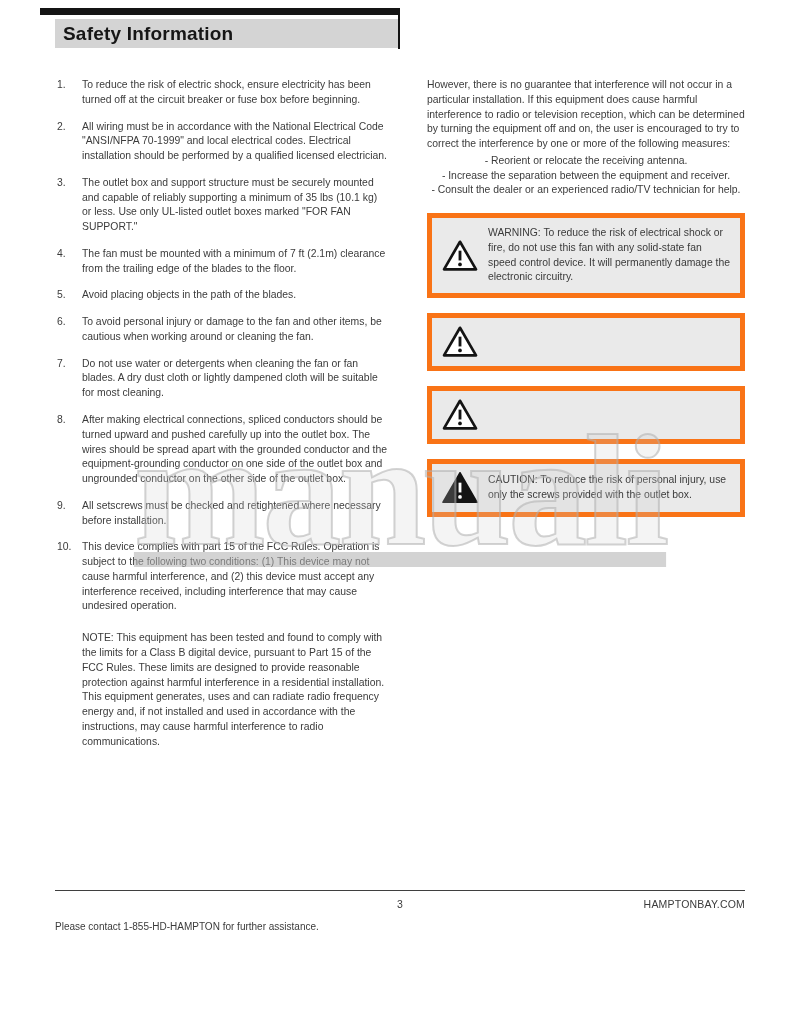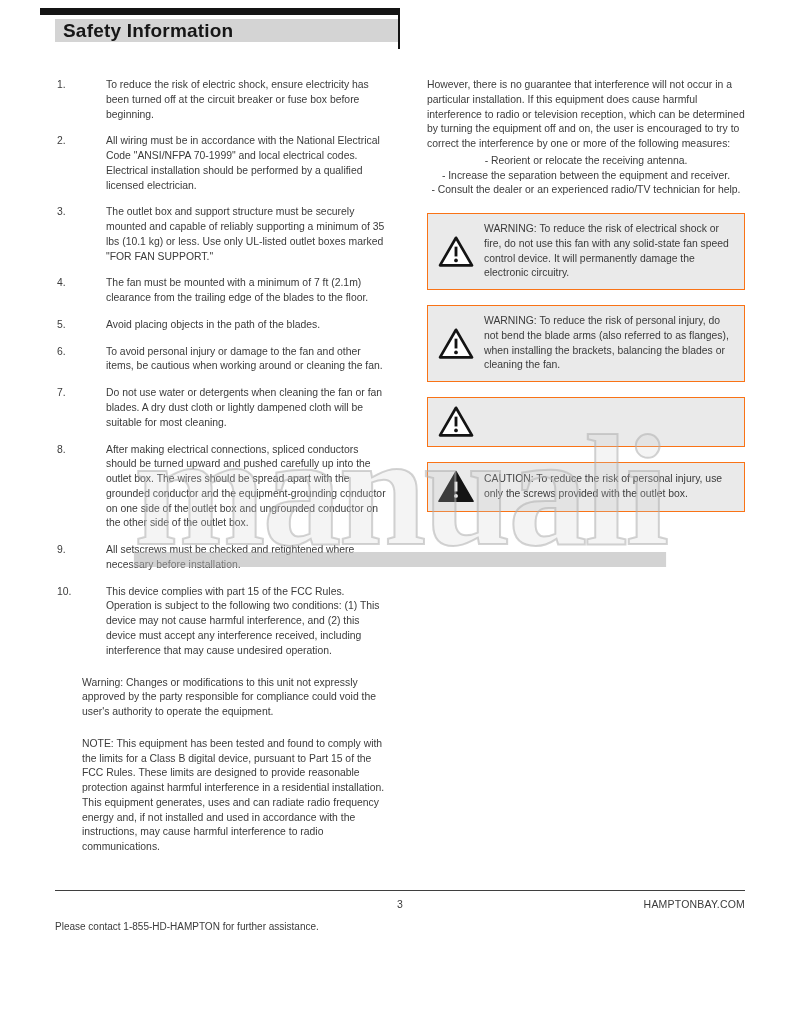--- a/index.html
+++ b/index.html
@@ -8,42 +8,42 @@
     width:800px; height:1036px; position:relative; overflow:hidden;
     font-family:"Liberation Sans","DejaVu Sans",sans-serif;
     color:#3b3b3b;
   }
   .page { position:absolute; inset:0; background:#fff; }
 
   
   .header { position:absolute; left:40px; top:8px; width:360px; height:41px; }
   .header-bar { height:7px; background:#141414; margin-right:2px; }
   .header-titlebox {
-    margin-left:15px; margin-top:4px; margin-right:2px; height:23px;
+    margin-left:15px; margin-top:4px; margin-right:2px; height:29px;
     background:#d4d4d4; display:flex; align-items:center; padding-left:8px;
   }
   .header-titlebox h1 { font-size:19px; font-weight:bold; color:#161616; letter-spacing:0.2px; }
   .header-vline { position:absolute; right:0; top:0; width:2px; height:41px; background:#141414; }
 
   
   .columns { position:absolute; left:57px; top:78px; right:55px; display:flex; gap:38px; }
   .col-left { width:332px; flex:none; font-size:10.4px; line-height:1.42; }
   .col-right { flex:1; font-size:10.4px; line-height:1.42; }
 
   .num-item { display:flex; margin-bottom:12px; }
   .num-item .num { width:25px; flex:none; }
-  .num-item .txt { flex:1;margin-left:24px; }
+  .num-item .txt { flex:1; }
 
   .para { margin-left:25px; margin-top:17px; }
 
   .intro { margin-bottom:2px; }
   .bullet { padding-left:9px; text-indent:-9px;text-align:center; }
 
   .warnbox {
-    margin-top:15px; border:1px solid #f97316; background:#eaeaea;
+    margin-top:15px; border:5px solid #f97316; background:#eaeaea;
     display:flex; align-items:center; gap:10px; padding:8px 10px;
   }
   .warnbox:first-of-type { margin-top:20px; }
   .tri { flex:none; width:36px; display:flex; align-items:center; justify-content:center; }
   .warn-text { flex:1; }
 
   
   .watermark {
     position:absolute; top:412px; left:50%; transform:translateX(-50%);
     font-family:"Liberation Serif","DejaVu Serif",serif;
@@ -112,21 +112,20 @@
       </div>
       <div class="num-item">
         <span class="num">9.</span>
         <span class="txt">All setscrews must be checked and retightened where necessary before installation.</span>
       </div>
       <div class="num-item">
         <span class="num">10.</span>
         <span class="txt">This device complies with part 15 of the FCC Rules. Operation is subject to the following two conditions: (1) This device may not cause harmful interference, and (2) this device must accept any interference received, including interference that may cause undesired operation.</span>
       </div>
 
-      <p class="para">Warning: Changes or modifications to this unit not expressly approved by the party responsible for compliance could void the user's authority to operate the equipment.</p>
       <p class="para">NOTE: This equipment has been tested and found to comply with the limits for a Class B digital device, pursuant to Part 15 of the FCC Rules. These limits are designed to provide reasonable protection against harmful interference in a residential installation. This equipment generates, uses and can radiate radio frequency energy and, if not installed and used in accordance with the instructions, may cause harmful interference to radio communications.</p>
     </div>
 
     <div class="col-right">
       <p class="intro">However, there is no guarantee that interference will not occur in a particular installation. If this equipment does cause harmful interference to radio or television reception, which can be determined by turning the equipment off and on, the user is encouraged to try to correct the interference by one or more of the following measures:</p>
       <div class="bullet">- Reorient or relocate the receiving antenna.</div>
       <div class="bullet">- Increase the separation between the equipment and receiver.</div>
       <div class="bullet">- Consult the dealer or an experienced radio/TV technician for help.</div>
 
       <div class="warnbox">
@@ -141,21 +140,20 @@
       </div>
 
       <div class="warnbox">
         <span class="tri">
           <svg viewBox="0 0 40 36" width="36" height="32" aria-hidden="true">
             <path d="M20 2 L38 33 L2 33 Z" fill="#ffffff" stroke="#141414" stroke-width="3" stroke-linejoin="round"></path>
             <rect x="18.4" y="12" width="3.2" height="11" fill="#141414"></rect>
             <circle cx="20" cy="27.5" r="2.1" fill="#141414"></circle>
           </svg>
         </span>
-        <span class="warn-text">WARNING: To reduce the risk of personal injury, do not bend the blade arms (also referred to as flanges), when installing the brackets, balancing the blades or cleaning the fan.</span>
       </div>
 
 
       <div class="warnbox">
         <span class="tri">
           <svg viewBox="0 0 40 36" width="36" height="32" aria-hidden="true">
             <path d="M20 2 L38 33 L2 33 Z" fill="#ffffff" stroke="#141414" stroke-width="3" stroke-linejoin="round"></path>
             <rect x="18.4" y="12" width="3.2" height="11" fill="#141414"></rect>
             <circle cx="20" cy="27.5" r="2.1" fill="#141414"></circle>
           </svg>

